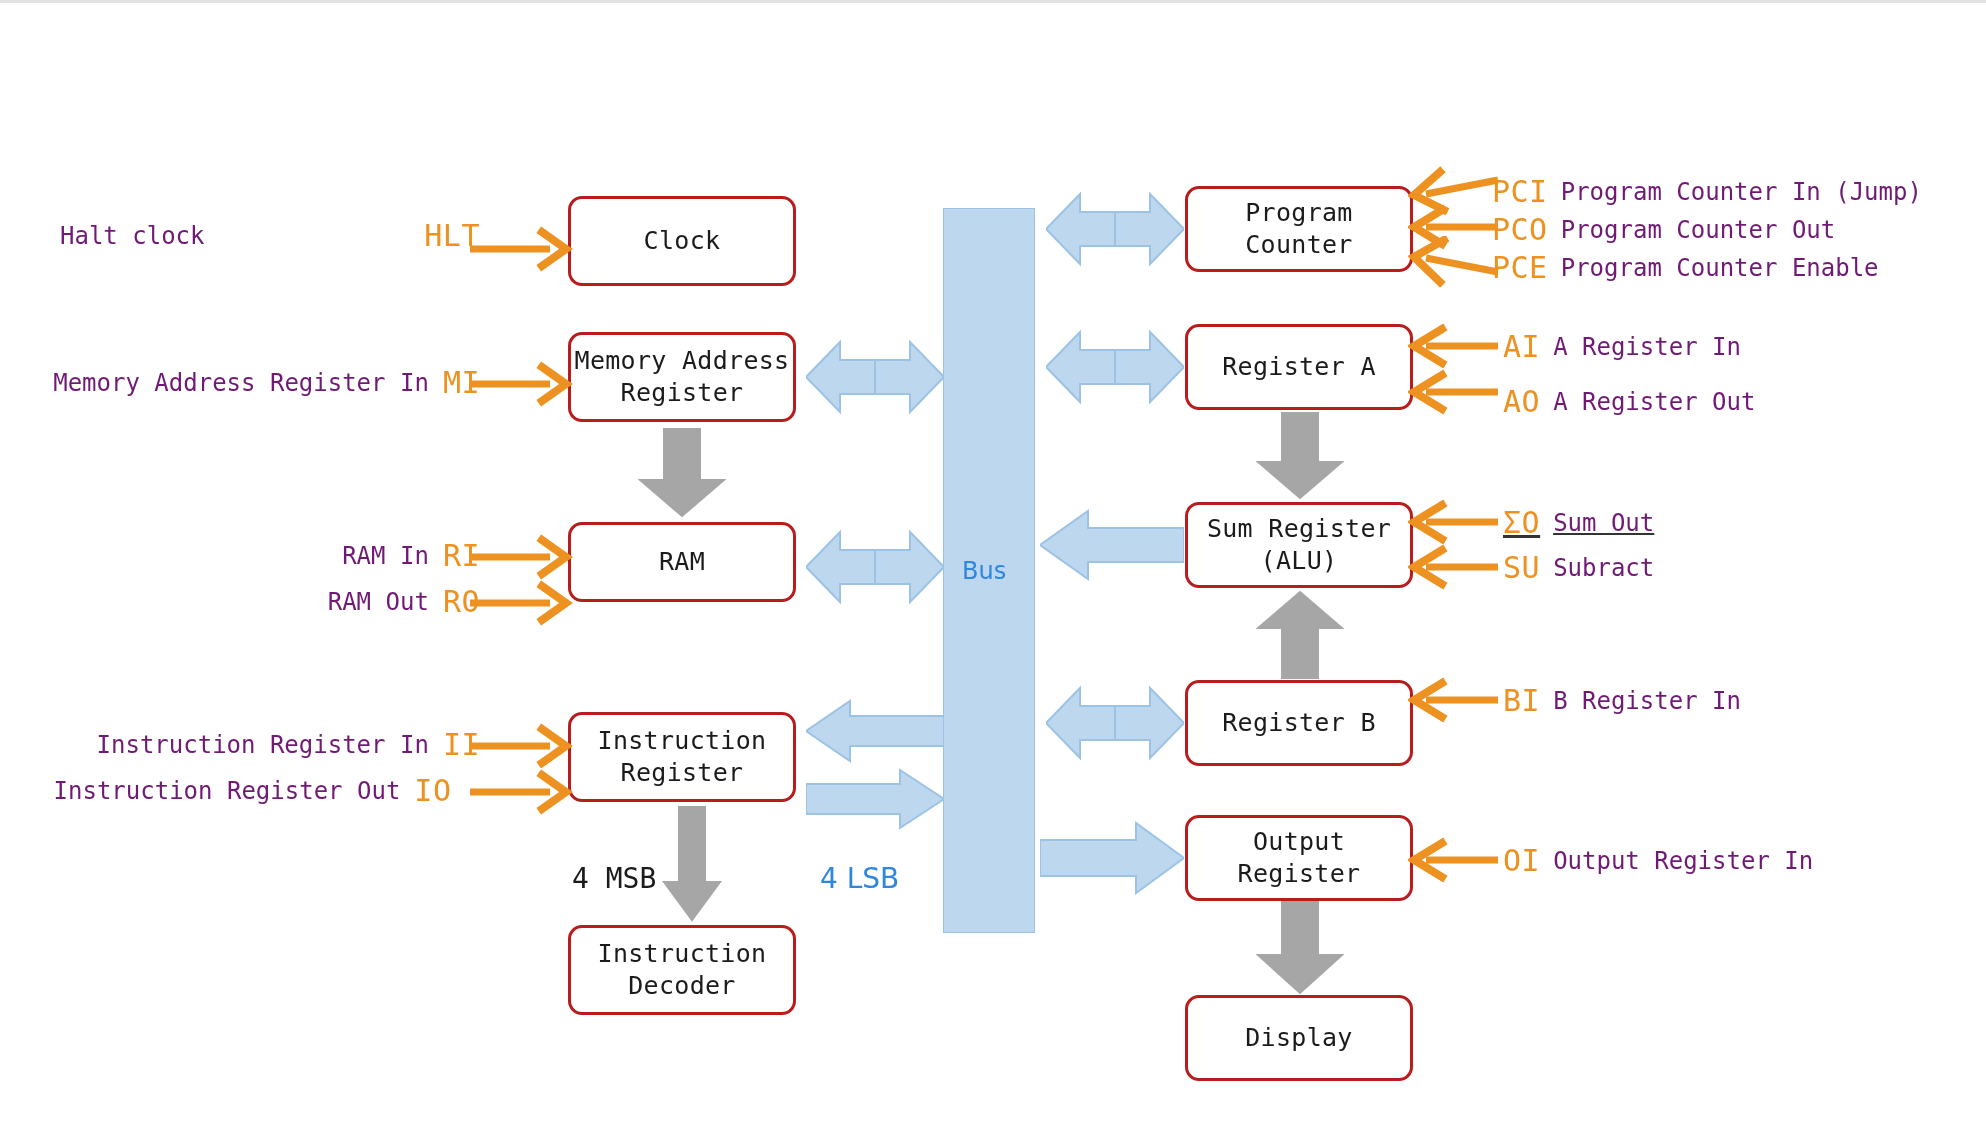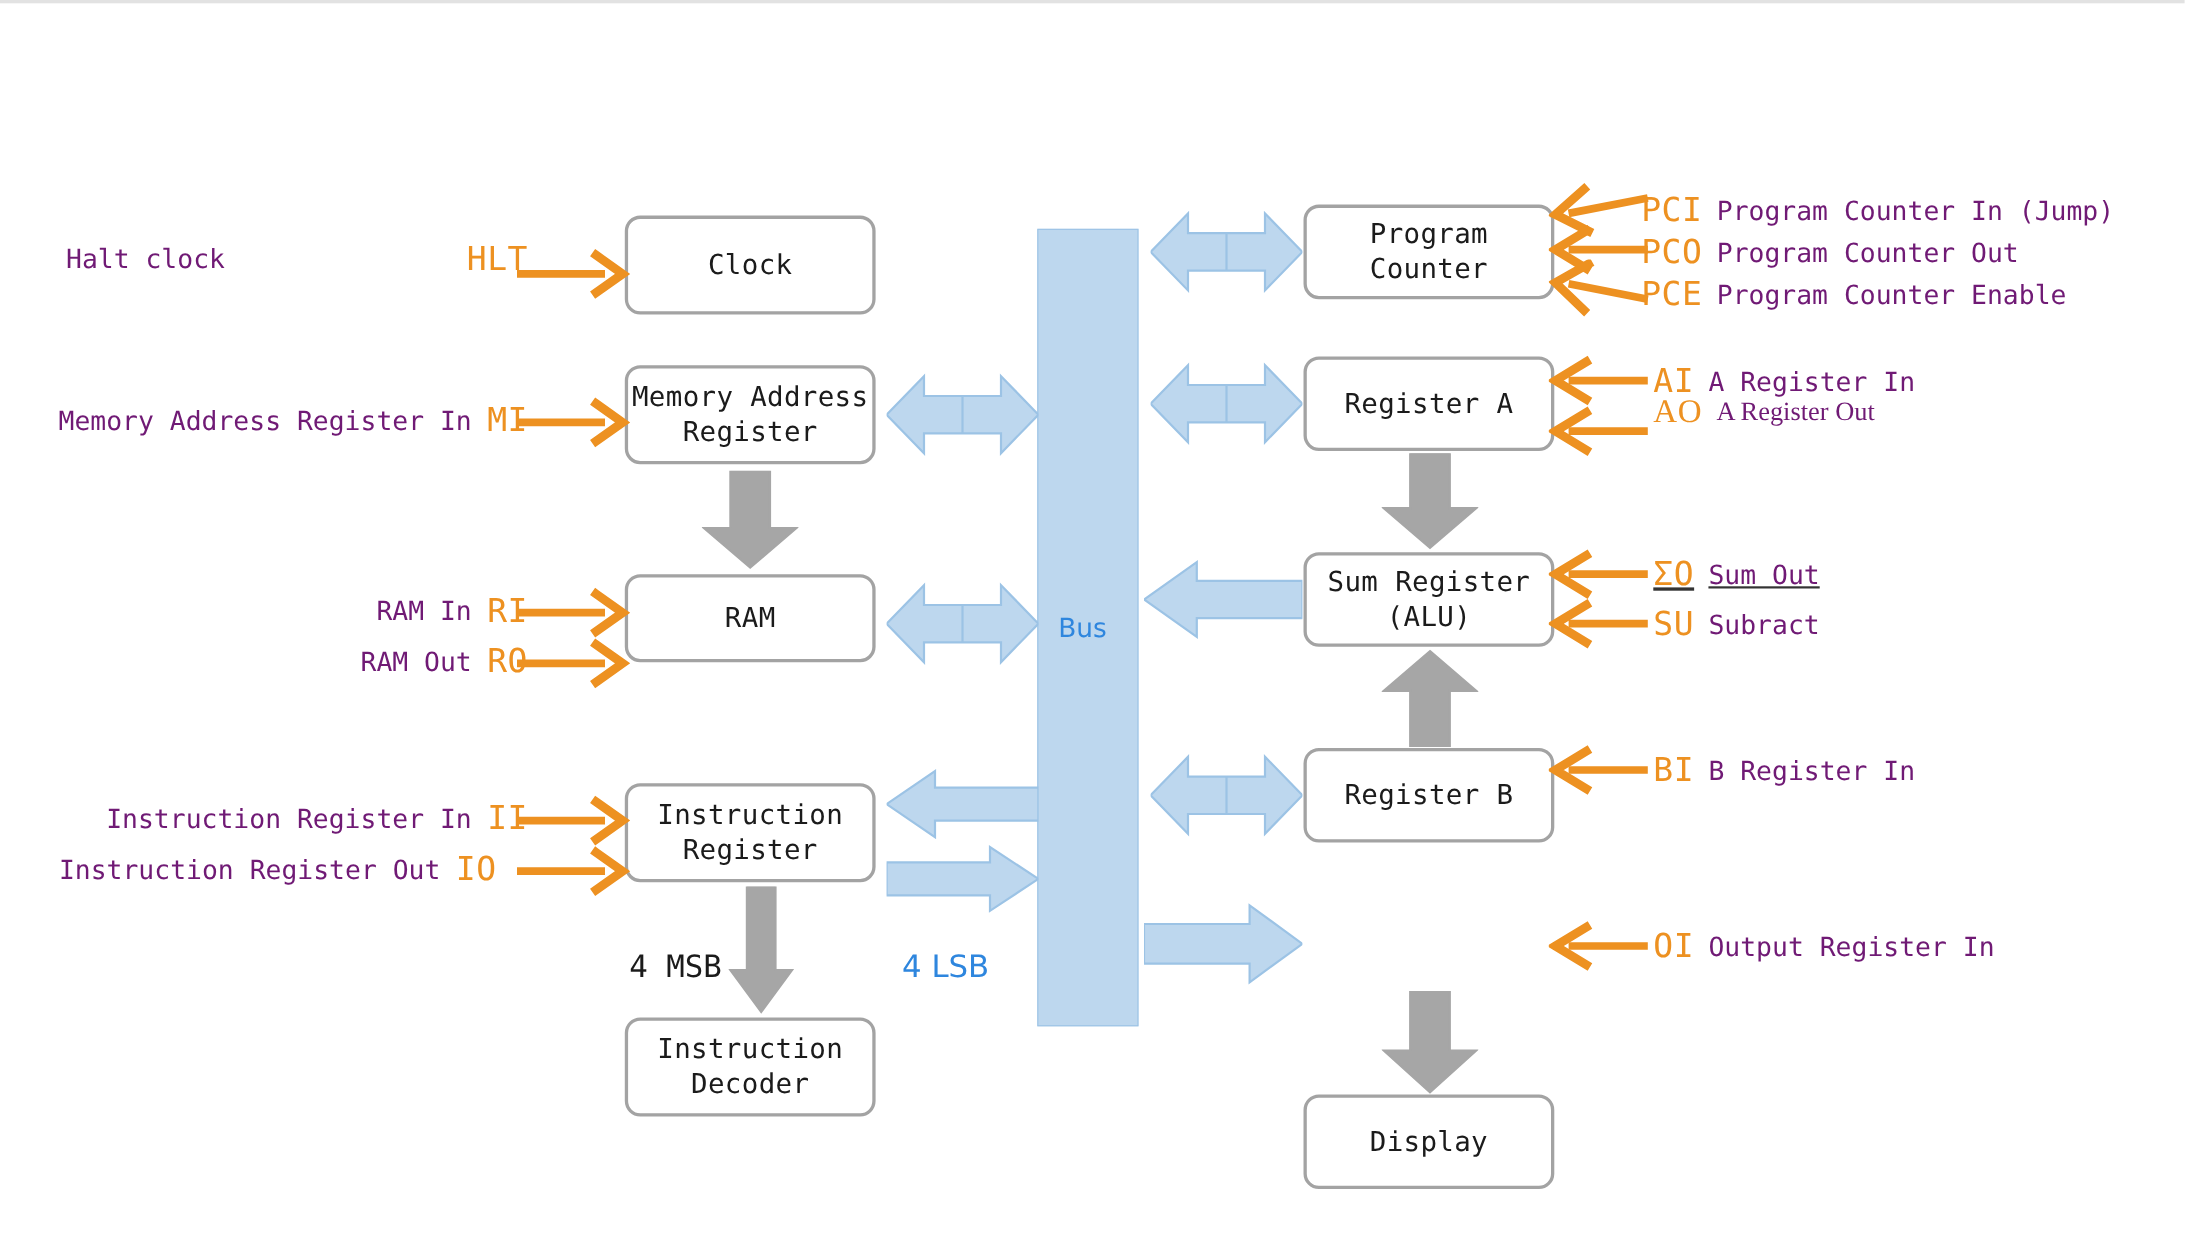--- a/index.html
+++ b/index.html
@@ -2,21 +2,21 @@
 <html><head>
 <meta charset="utf-8">
 <style>
   html,body{margin:0;padding:0;background:#ffffff;}
   body{width:1986px;height:1132px;position:relative;overflow:hidden;
        font-family:"DejaVu Sans Mono","Liberation Mono",monospace;}
   #stage{position:absolute;left:0;top:0;width:1986px;height:1132px;}
   .topline{position:absolute;left:0;top:0;width:1986px;height:3px;background:#e2e2e2;}
 
   
-  .box{position:absolute;box-sizing:border-box;border:3px solid #a3a3a3;
+  .box{position:absolute;box-sizing:border-box;border:3px solid #b91c1c;
        border-radius:14px;background:#fff;display:flex;align-items:center;
        justify-content:center;text-align:center;color:#1b1b1b;
        font-family:"DejaVu Sans Mono","Liberation Mono",monospace;
        font-size:25px;line-height:1.28;letter-spacing:.3px;}
   .box span{display:block;white-space:pre-line;}
 
   
   .ctl{position:absolute;display:flex;align-items:center;
        font-size:24px;color:#333333;white-space:nowrap;
        font-family:"DejaVu Sans Mono","Liberation Mono",monospace;}
@@ -84,20 +84,23 @@
 
   <div class="box" style="left:1185px;top:502px;width:228px;height:86px;">
     <span>Sum Register
 (ALU)</span>
   </div>
 
   <div class="box" style="left:1185px;top:680px;width:228px;height:86px;">
     <span>Register B</span>
   </div>
 
+  <div class="box" style="left:1185px;top:815px;width:228px;height:86px;">
+    <span>Output Register</span>
+  </div>
 
   <div class="box" style="left:1185px;top:995px;width:228px;height:86px;">
     <span>Display</span>
   </div>
 
   <div class="plain" style="left:572px;top:828px;">4 MSB</div>
   <div class="plain blue" style="left:820px;top:828px;">4 LSB</div>
 
   <div class="ctl left" style="left:60px;top:218px;width:420px;justify-content:space-between;">
     <span class="de">Halt clock</span>
@@ -142,21 +145,21 @@
   <div class="ctl right" style="left:1492px;top:250px;">
     <span class="mn">PCE</span>
     <span class="de">Program Counter Enable</span>
   </div>
 
   <div class="ctl right" style="left:1503px;top:329px;">
     <span class="mn">AI</span>
     <span class="de">A Register In</span>
   </div>
 
-  <div class="ctl right" style="left:1503px;top:358px;font-family:Liberation Serif, serif;">
+  <div class="ctl right" style="left:1503px;top:384px;">
     <span class="mn">AO</span>
     <span class="de">A Register Out</span>
   </div>
 
   <div class="ctl right" style="left:1503px;top:505px;text-decoration:underline;">
     <span class="mn">ΣO</span>
     <span class="de">Sum Out</span>
   </div>
 
   <div class="ctl right" style="left:1503px;top:550px;">

